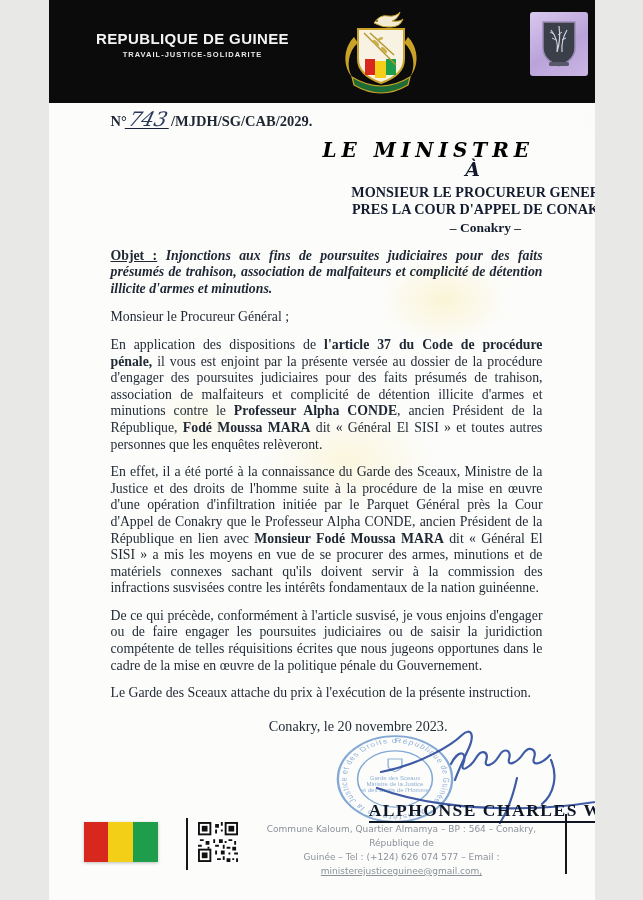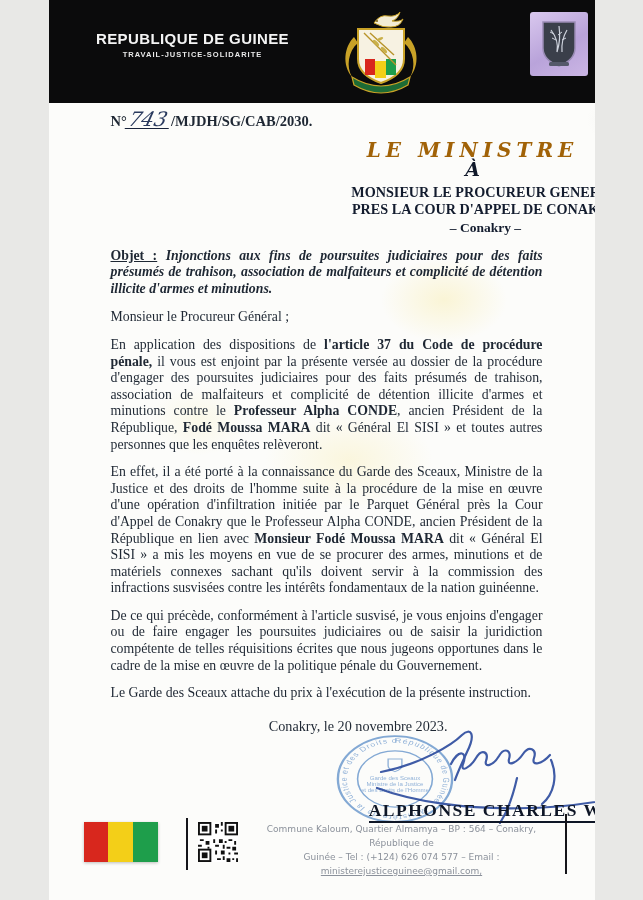--- a/index.html
+++ b/index.html
@@ -25,23 +25,23 @@
           background:linear-gradient(150deg,#d9c8ee 0%,#b9a3da 55%,#cbb6e4 100%);
           display:flex;align-items:center;justify-content:center;}
   
   .content{position:absolute;left:62px;right:52px;top:110px;font-size:13.8px;line-height:16.6px;
            text-align:justify;}
   .b{font-weight:700;}
   .refline{text-align:left;font-weight:700;font-size:14.5px;height:24px;}
   .refnum{display:inline-block;font-family:"DejaVu Serif",serif;font-style:italic;font-weight:400;
           font-size:20px;color:#2a3a5e;transform:skewX(-14deg);border-bottom:1.5px solid #17223a;
           padding:0 4px 0 2px;line-height:18px;}
-  .title{margin:8px 0 0 212px;width:300px;text-align:center;
+  .title{margin:8px 0 0 212px;width:300px;text-align:left;
          font-family:"DejaVu Serif",serif;font-weight:700;font-style:italic;
-         font-size:20px;letter-spacing:5px;color:#a16207;white-space:nowrap;}
+         font-size:20px;letter-spacing:5px;color:#000000;white-space:nowrap;}
   .addr-a{margin:2px 0 0 212px;width:300px;text-align:center;height:22px;
           font-family:"DejaVu Serif",serif;font-style:italic;font-weight:700;font-size:19px;color:#10182a;}
   .recipient{margin:1px 0 0 160px;width:430px;text-align:center;font-weight:700;
              font-size:14.2px;line-height:17px;color:#131c2e;}
   .recipient .line3{font-size:13.5px;margin-top:1px;}
   .objet{margin:12px 0 0 0;}
   .objet-label{font-weight:700;text-decoration:underline;font-style:normal;}
   .objet-text{font-style:italic;font-weight:600;}
   .greeting{margin:12px 0 0 0;text-align:left;}
   .para{margin:11px 0 0 0;}
@@ -108,21 +108,21 @@
         <path d="M14,12 q8,10 6,22 M22,8 q2,14 -2,26 M30,12 q-6,10 -5,22" stroke="#cfd4de" stroke-width="1.2" fill="none"></path>
         <path d="M13,14 l4,2 M15,20 l4,2 M25,14 l-4,3 M29,20 l-4,2" stroke="#cfd4de" stroke-width="1" fill="none"></path>
         <rect x="12" y="44" width="20" height="4" rx="1.5" fill="#55596a"></rect>
       </svg>
     </div>
   </div>
 
   <div class="content">
 
     <div class="refline">
-      <span>N°</span><span class="refnum">743</span><span>/MJDH/SG/CAB/2030.</span>
+      <span>N°</span><span class="refnum">743</span><span>/MJDH/SG/CAB/2029.</span>
     </div>
 
     <div class="title">LE MINISTRE</div>
 
     <div class="addr-a">À</div>
 
     <div class="recipient">
       <div>MONSIEUR LE PROCUREUR GENERAL</div>
       <div>PRES LA COUR D'APPEL DE CONAKRY</div>
       <div class="line3">– Conakry –</div>

